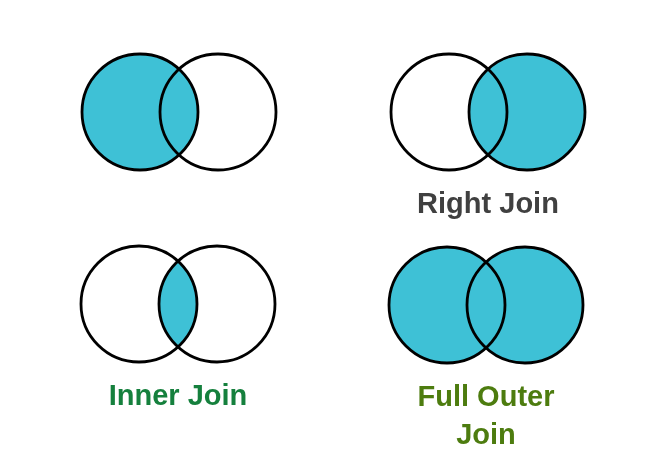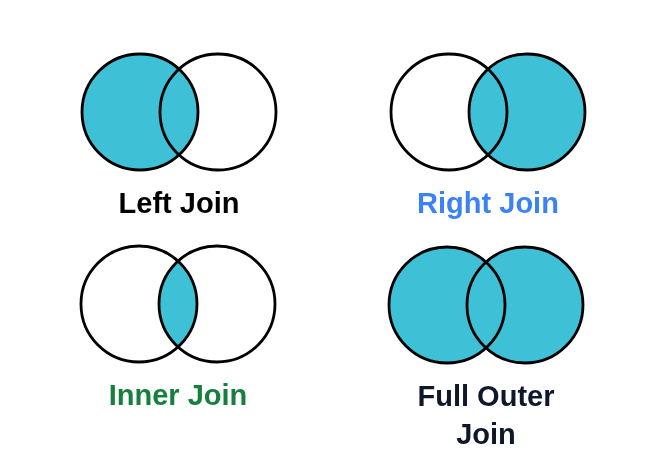--- a/index.html
+++ b/index.html
@@ -49,32 +49,31 @@
 <div>
 
   <figure class="quadrant q1">
     <svg class="venn" viewBox="0 0 200 122">
       <circle cx="61" cy="61" r="58" fill="#3EC1D6"></circle>
       <circle cx="139" cy="61" r="58" fill="#FFFFFF"></circle>
       <path d="M 100 18.07 A 58 58 0 0 1 100 103.93 A 58 58 0 0 1 100 18.07 Z" fill="#3EC1D6"></path>
       <circle class="outline" cx="61" cy="61" r="58" stroke="#000000"></circle>
       <circle class="outline" cx="139" cy="61" r="58" stroke="#000000"></circle>
     </svg>
-    <figcaption class="label" style="color: rgb(0, 0, 0);">Left Join</figcaption>
   </figure>
 
   <figure class="quadrant q2">
     <svg class="venn" viewBox="0 0 200 122">
       <circle cx="61" cy="61" r="58" fill="#FFFFFF"></circle>
       <circle cx="139" cy="61" r="58" fill="#3EC1D6"></circle>
       <path d="M 100 18.07 A 58 58 0 0 1 100 103.93 A 58 58 0 0 1 100 18.07 Z" fill="#3EC1D6"></path>
       <circle class="outline" cx="61" cy="61" r="58" stroke="#000000"></circle>
       <circle class="outline" cx="139" cy="61" r="58" stroke="#000000"></circle>
     </svg>
-    <figcaption class="label" style="color: #3b82f6;">Right Join</figcaption>
+    <figcaption class="label" style="color: #404040;">Right Join</figcaption>
   </figure>
 
   <figure class="quadrant q3">
     <svg class="venn" viewBox="0 0 200 122">
       <circle cx="61" cy="61" r="58" fill="#FFFFFF"></circle>
       <circle cx="139" cy="61" r="58" fill="#FFFFFF"></circle>
       <path d="M 100 18.07 A 58 58 0 0 1 100 103.93 A 58 58 0 0 1 100 18.07 Z" fill="#3EC1D6"></path>
       <circle class="outline" cx="61" cy="61" r="58" stroke="#000000"></circle>
       <circle class="outline" cx="139" cy="61" r="58" stroke="#000000"></circle>
     </svg>
@@ -82,16 +81,16 @@
   </figure>
 
   <figure class="quadrant q4">
     <svg class="venn" viewBox="0 0 200 122">
       <circle cx="61" cy="61" r="58" fill="#3EC1D6"></circle>
       <circle cx="139" cy="61" r="58" fill="#3EC1D6"></circle>
       <path d="M 100 18.07 A 58 58 0 0 1 100 103.93 A 58 58 0 0 1 100 18.07 Z" fill="#3EC1D6"></path>
       <circle class="outline" cx="61" cy="61" r="58" stroke="#000000"></circle>
       <circle class="outline" cx="139" cy="61" r="58" stroke="#000000"></circle>
     </svg>
-    <figcaption class="label" style="color: #0f172a;">Full Outer Join</figcaption>
+    <figcaption class="label" style="color: #4d7c0f;">Full Outer Join</figcaption>
   </figure>
 
 </div>
 
 </body></html>

